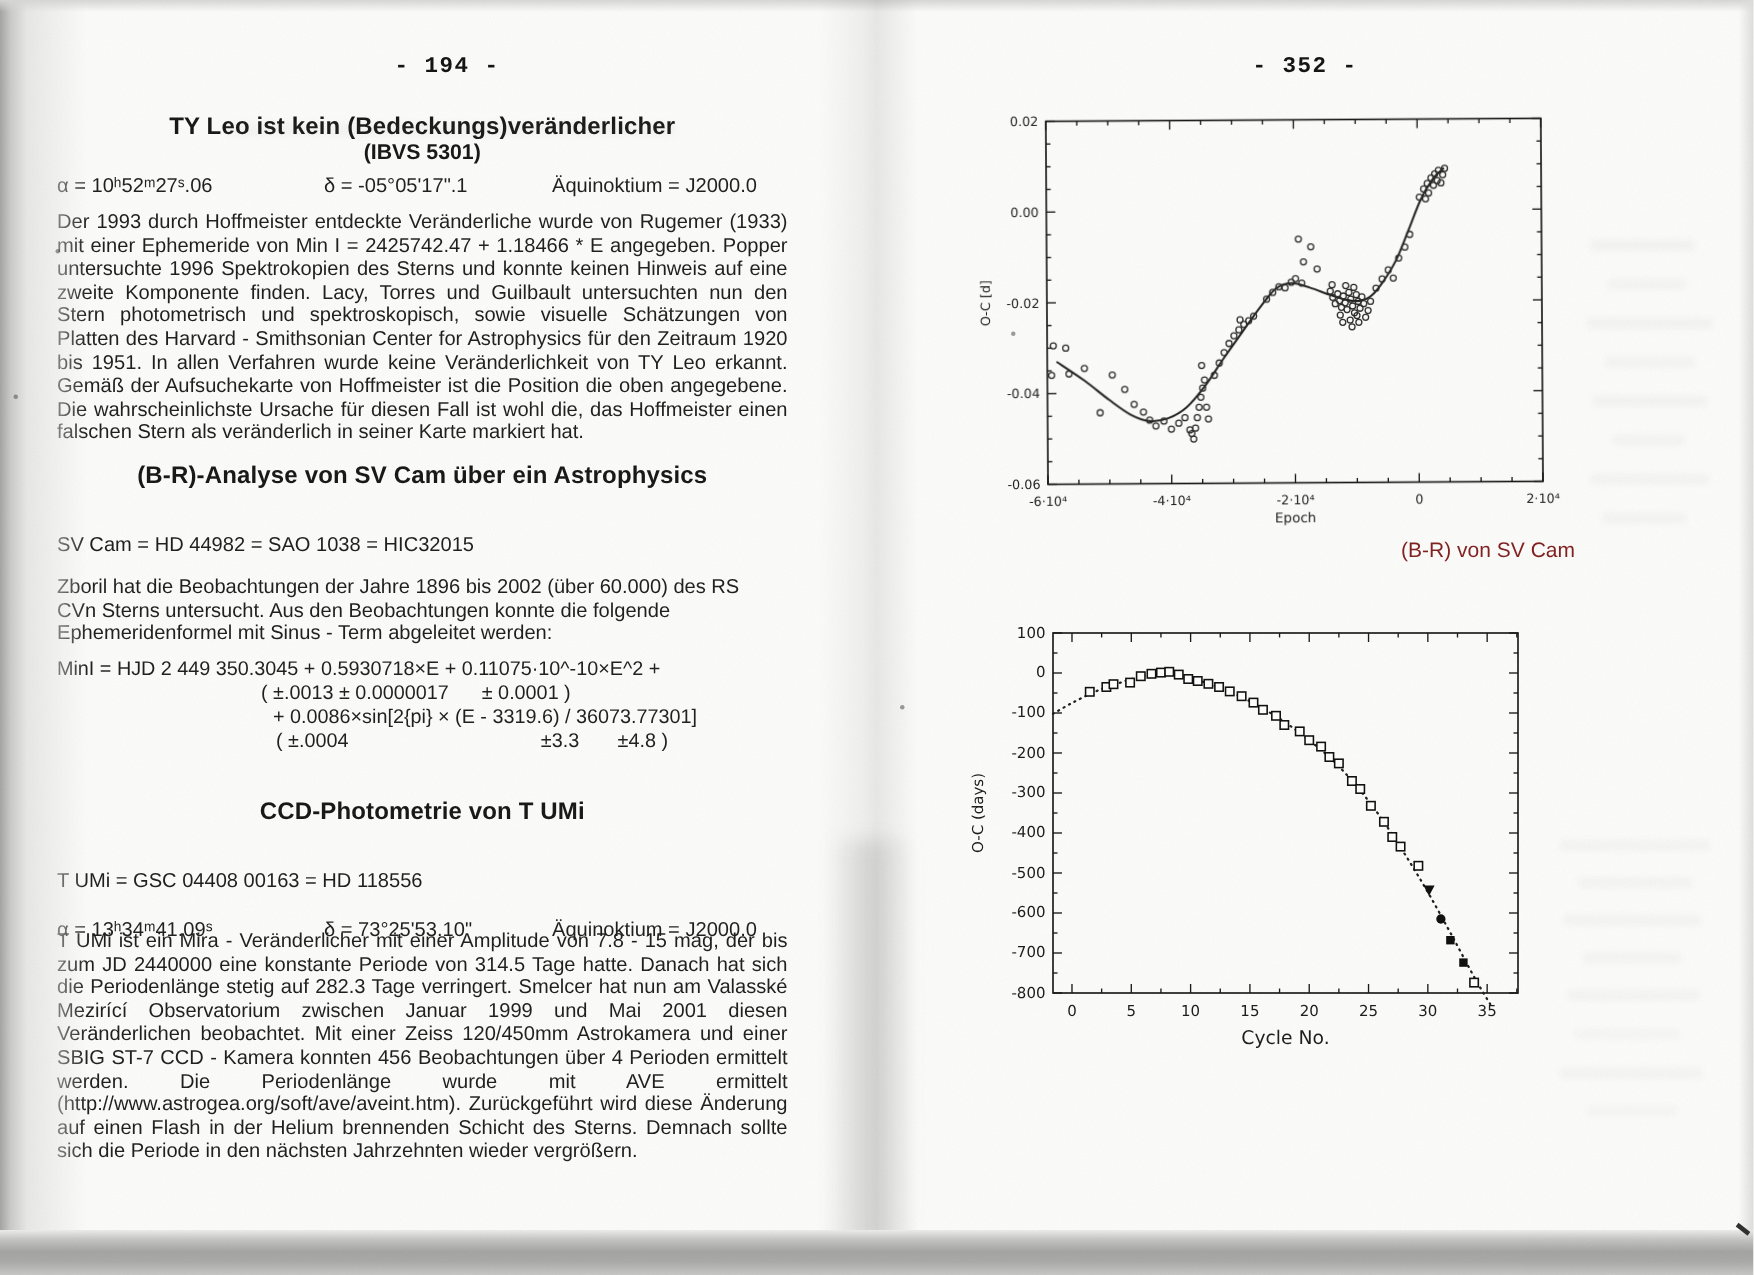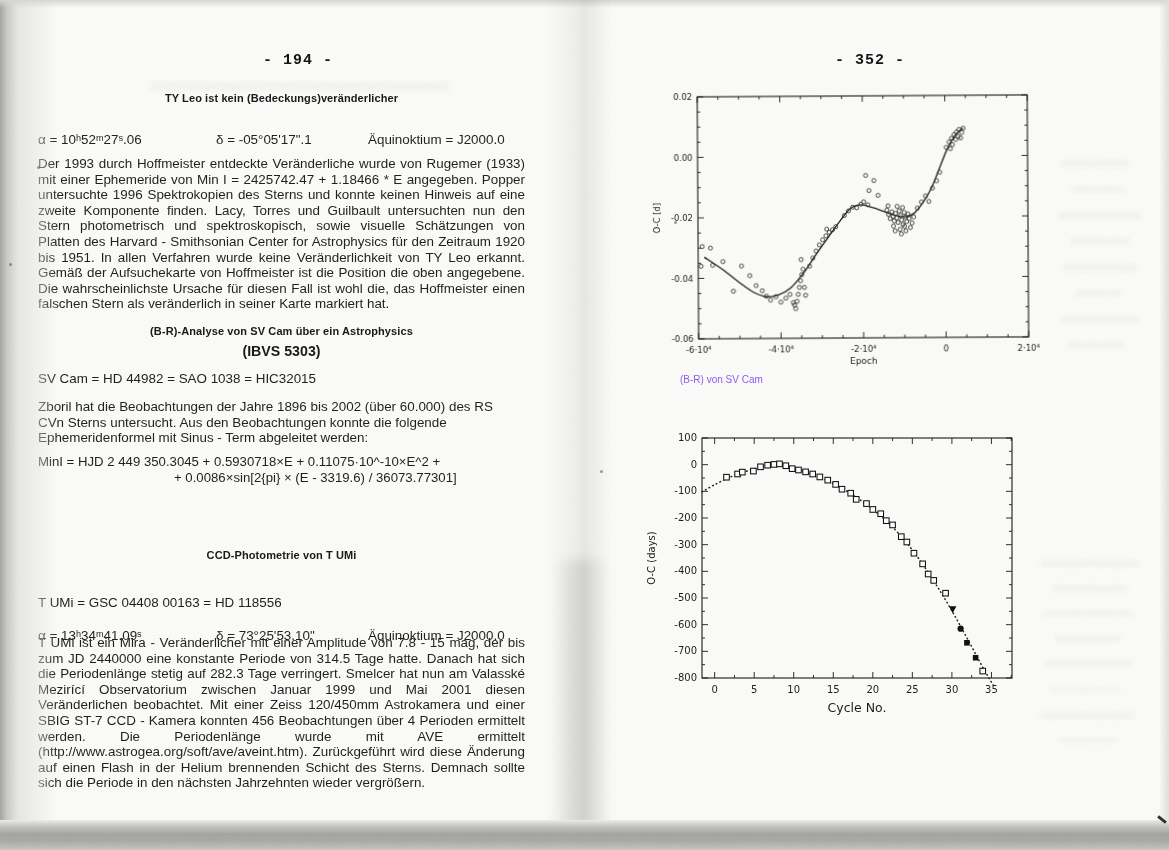--- a/index.html
+++ b/index.html
@@ -1,40 +1,40 @@
 <!DOCTYPE html>
 <html><head>
 <meta charset="utf-8">
 <title>Scanned bulletin pages 194–195</title>
 <style>
   html,body{margin:0;padding:0;background:#e8e8e6;}
   #scan{position:relative;width:1169px;height:850px;background:#fbfbf9;overflow:hidden;
         font-family:"Liberation Sans",sans-serif;color:#1a1a1a;}
-  .page{position:absolute;top:16px;height:622px;}
+  .page{position:absolute;top:0;height:622px;}
   #left-page{left:0;width:580px;}
   #right-page{left:580px;width:589px;}
   .pagenum{position:absolute;font-family:"Liberation Mono","DejaVu Sans Mono",monospace;
            font-weight:bold;font-size:15px;letter-spacing:1px;text-align:center;color:#111;}
   .col{position:absolute;left:38px;width:487px;}
-  .heading{font-weight:bold;font-size:11px;text-align:center;letter-spacing:.1px;color:#151515;}
+  .heading{font-weight:bold;font-size:16px;text-align:center;letter-spacing:.1px;color:#151515;}
   .subheading{font-weight:bold;font-size:14.2px;text-align:center;color:#151515;}
   .bodytext{font-size:13.4px;line-height:15.6px;text-align:justify;color:#1c1c1c;}
   .bodytext.ragged{text-align:left;width:470px;}
   .plain{font-size:13.4px;color:#1c1c1c;}
   .coordrow{position:relative;height:17px;font-size:13.4px;color:#1c1c1c;}
   .coordrow .ra{position:absolute;left:0;}
   .coordrow .dec{position:absolute;left:178px;}
   .coordrow .eq{position:absolute;left:330px;}
   .formula{font-size:13.2px;color:#1c1c1c;}
   .formula-line{white-space:pre;line-height:16px;}
   .formula-line:nth-child(2){margin-left:136px;}
   .formula-line:nth-child(3){margin-left:144px;}
   .formula-line:nth-child(4){margin-left:146px;}
   .chartwrap{position:absolute;filter:blur(0.2px) contrast(1.04);}
-  .caption{position:absolute;font-size:10px;color:#8b5cf6;text-align:left;width:370px;}
+  .caption{position:absolute;font-size:14px;color:#7f1d1d;text-align:right;width:370px;}
   
   #edge-left{position:absolute;left:0;top:0;width:60px;height:850px;pointer-events:none;
      background:linear-gradient(to right,#a3a3a1 0px,#c9c9c7 7px,#e7e7e5 18px,rgba(251,251,249,0) 58px);}
   #edge-top{position:absolute;left:0;top:0;width:1169px;height:8px;pointer-events:none;
      background:linear-gradient(#d6d6d4,rgba(251,251,249,0));}
   #edge-right{position:absolute;right:0;top:0;width:10px;height:850px;pointer-events:none;
      background:linear-gradient(to left,#dededc,rgba(251,251,249,0));}
   #bottom-band{position:absolute;left:0;top:820px;width:1169px;height:30px;pointer-events:none;
      background:linear-gradient(#ececea 0%,#c2c2c0 22%,#a3a3a1 48%,#a8a8a6 70%,#c6c6c4 100%);}
   #fold-shadow{position:absolute;left:546px;top:0;width:66px;height:850px;pointer-events:none;
@@ -49,34 +49,36 @@
 </style>
 </head>
 <body>
 
 <div id="scan">
 
   <div class="page" id="left-page">
     <div class="pagenum" style="left:53px;top:36px;width:490px;">- 194 -</div>
 
     <div class="col heading" style="top:76px;">TY Leo ist kein (Bedeckungs)veränderlicher</div>
+    <div class="col subheading" style="top:94px;">(IBVS 5301)</div>
     <div class="col coordrow" style="top:116px;">
       <span class="ra">α = 10ʰ52ᵐ27ˢ.06</span>
       <span class="dec">δ = -05°05'17".1</span>
       <span class="eq">Äquinoktium = J2000.0</span>
     </div>
     <div class="col bodytext" style="top:140px;">Der 1993 durch Hoffmeister entdeckte Veränderliche wurde von Rugemer (1933) mit einer Ephemeride von Min I = 2425742.47 + 1.18466 * E angegeben. Popper untersuchte 1996 Spektrokopien des Sterns und konnte keinen Hinweis auf eine zweite Komponente finden. Lacy, Torres und Guilbault untersuchten nun den Stern photometrisch und spektroskopisch, sowie visuelle Schätzungen von Platten des Harvard - Smithsonian Center for Astrophysics für den Zeitraum 1920 bis 1951. In allen Verfahren wurde keine Veränderlichkeit von TY Leo erkannt. Gemäß der Aufsuchekarte von Hoffmeister ist die Position die oben angegebene. Die wahrscheinlichste Ursache für diesen Fall ist wohl die, das Hoffmeister einen falschen Stern als veränderlich in seiner Karte markiert hat.</div>
 
     <div class="col heading" style="top:309px;">(B-R)-Analyse von SV Cam über ein Astrophysics</div>
-    <div class="col subheading" style="top:327px;">(IBVS 5303)</div>
     <div class="col plain" style="top:355px;">SV Cam = HD 44982 = SAO 1038 = HIC32015</div>
     <div class="col bodytext ragged" style="top:383px;">Zboril hat die Beobachtungen der Jahre 1896 bis 2002 (über 60.000) des RS CVn Sterns untersucht. Aus den Beobachtungen konnte die folgende Ephemeridenformel mit Sinus - Term abgeleitet werden:</div>
     <div class="col formula" style="top:438px;">
       <div class="formula-line">MinI = HJD 2 449 350.3045 + 0.5930718×E + 0.11075·10^-10×E^2 +</div>
+      <div class="formula-line">( ±.0013 ± 0.0000017      ± 0.0001 )</div>
       <div class="formula-line">+ 0.0086×sin[2{pi} × (E - 3319.6) / 36073.77301]</div>
+      <div class="formula-line">( ±.0004                                   ±3.3       ±4.8 )</div>
     </div>
 
     <div class="col heading" style="top:533px;">CCD-Photometrie von T UMi</div>
     <div class="col plain" style="top:579px;">T UMi = GSC 04408 00163 = HD 118556</div>
     <div class="col coordrow" style="top:595px;">
       <span class="ra">α = 13ʰ34ᵐ41.09ˢ</span>
       <span class="dec">δ = 73°25'53.10"</span>
       <span class="eq">Äquinoktium = J2000.0</span>
     </div>
     <div class="col bodytext" style="top:619px;">T UMi ist ein Mira - Veränderlicher mit einer Amplitude von 7.8 - 15 mag, der bis zum JD 2440000 eine konstante Periode von 314.5 Tage hatte. Danach hat sich die Periodenlänge stetig auf 282.3 Tage verringert. Smelcer hat nun am Valasské Mezirící Observatorium zwischen Januar 1999 und Mai 2001 diesen Veränderlichen beobachtet. Mit einer Zeiss 120/450mm Astrokamera und einer SBIG ST-7 CCD - Kamera konnten 456 Beobachtungen über 4 Perioden ermittelt werden. Die Periodenlänge wurde mit AVE ermittelt (http://www.astrogea.org/soft/ave/aveint.htm). Zurückgeführt wird diese Änderung auf einen Flash in der Helium brennenden Schicht des Sterns. Demnach sollte sich die Periode in den nächsten Jahrzehnten wieder vergrößern.</div>

